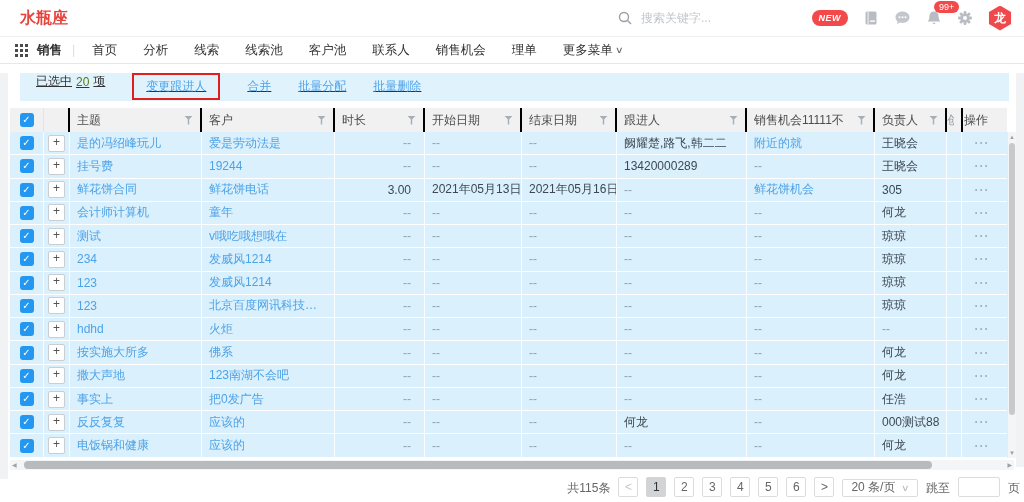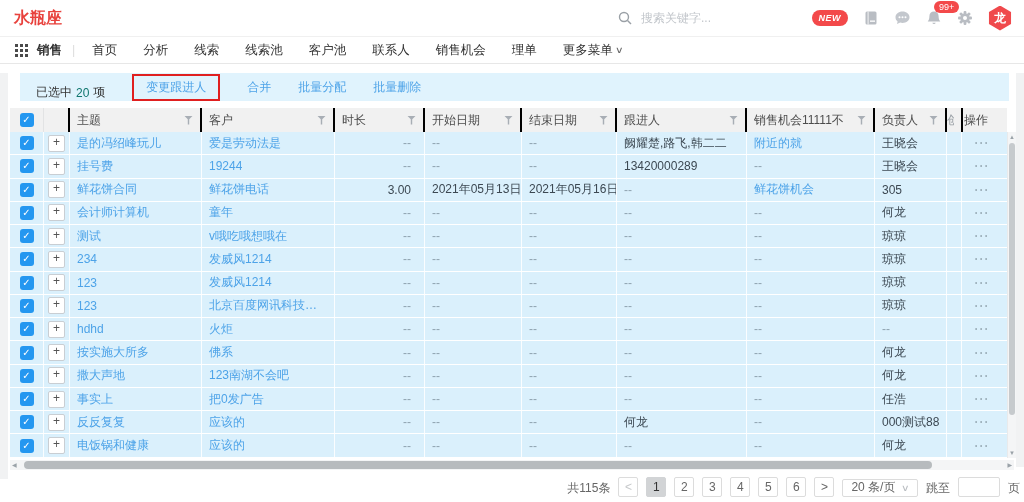--- a/index.html
+++ b/index.html
@@ -3,21 +3,21 @@
 <meta charset="utf-8">
 <style>
   html,body{margin:0;padding:0;}
   body{
     width:1024px;height:502px;overflow:hidden;background:#fff;
     font-family:"Liberation Sans","DejaVu Sans",sans-serif;
     -webkit-font-smoothing:antialiased;
   }
   
   .topbar{position:relative;height:36px;background:#fff;border-bottom:1px solid #f0f0f0;display:flex;align-items:center;}
-  .logo{margin-left:14px;font-size:16px;font-weight:bold;color:#e8423d;cursor:pointer;}
+  .logo{margin-left:20px;font-size:16px;font-weight:bold;color:#e8423d;cursor:pointer;}
   .search{position:absolute;left:618px;top:0;height:36px;display:flex;align-items:center;gap:7px;}
   .search input{border:none;outline:none;font-size:12px;width:130px;color:#333;background:transparent;font-family:inherit;}
   .search input::placeholder{color:#c2c6cb;}
   .top-icons{position:absolute;right:12px;top:0;height:36px;display:flex;align-items:center;gap:15px;}
   .new-badge{background:#f3494a;color:#fff;font-size:9px;font-weight:bold;font-style:italic;padding:3px 7px;border-radius:9px;letter-spacing:.5px;cursor:pointer;}
   .icon-btn{display:flex;align-items:center;justify-content:center;cursor:pointer;}
   .bell-wrap{position:relative;}
   .count-badge{position:absolute;top:-9px;left:8px;background:#f3494a;color:#fff;font-size:9px;padding:1px 5px;border-radius:8px;white-space:nowrap;}
   .avatar{width:24px;height:25px;background:#f0494c;color:#fff;font-size:12px;font-weight:bold;display:flex;align-items:center;justify-content:center;cursor:pointer;clip-path:polygon(50% 0,96% 26%,96% 74%,50% 100%,4% 74%,4% 26%);}
   
@@ -30,23 +30,23 @@
   .nav-items{display:flex;align-items:center;}
   .nav-item{padding:0 13px;cursor:pointer;}
   .nav-more{padding:0 6px 0 13px;cursor:pointer;display:flex;align-items:center;gap:3px;}
   .caret{font-size:9px;color:#666;transform:scaleX(1.3);display:inline-block;}
   
   .content{position:relative;background:#fff;}
   .gutter{position:absolute;top:0;width:8px;background:#f1f2f3;}
   .gutter.l{left:0;height:406px;}
   .gutter.r{right:0;height:394px;}
   
-  .toolbar{margin:9px 15px 0 20px;height:28px;background:#e0f3fd;display:flex;align-items:flex-end;padding:0 16px;font-size:12px;color:#333;gap:27px;}
+  .toolbar{margin:9px 15px 0 20px;height:28px;background:#e0f3fd;display:flex;align-items:flex-start;padding:0 16px;font-size:12px;color:#333;gap:27px;text-decoration:underline;}
   .sel-text{display:flex;gap:4px;align-items:center;}
-  .red-num{color:#0f766e;font-weight:normal;}
+  .red-num{color:#4d7c0f;font-weight:normal;}
   .tb-actions{display:flex;align-items:center;gap:27px;}
   .tb-action{color:#4da3e8;cursor:pointer;white-space:nowrap;}
   .red-annotation{border:2px solid #e01f1f;padding:3px 12px;display:inline-flex;}
   
   .table-wrap{position:relative;margin:7px 0 0 10px;width:1006px;}
   .grid{display:grid;grid-template-columns:34px 26px 132px 133px 90px 97px 95px 130px 128px 72px 10px 50px;width:997px;}
   .thead{height:24px;background:#f1f1f1;font-size:12px;color:#4c4c4c;}
   .hcell{display:flex;align-items:center;justify-content:space-between;padding:0 7px;border-right:2px solid #000000;overflow:hidden;white-space:nowrap;}
   .hcell:last-child{border-right:none;}
   .hcell.clip .hlabel{margin-left:-7px;color:#9aa0a6;}

